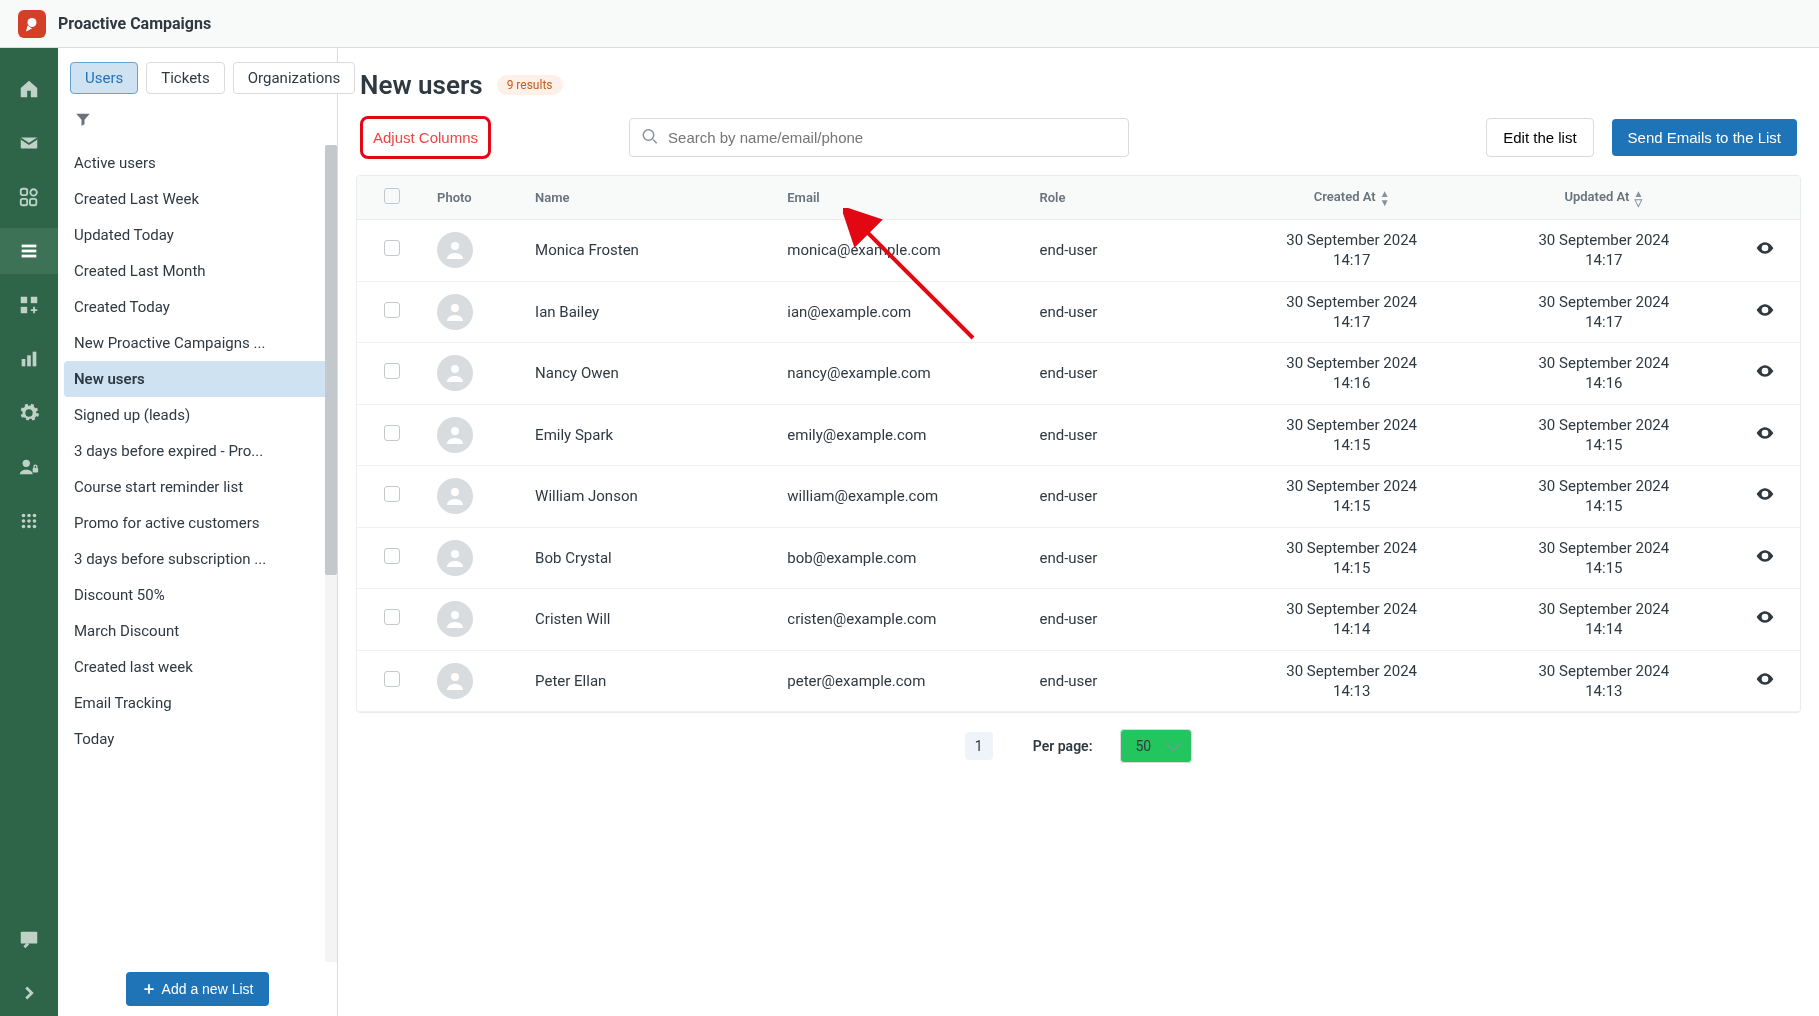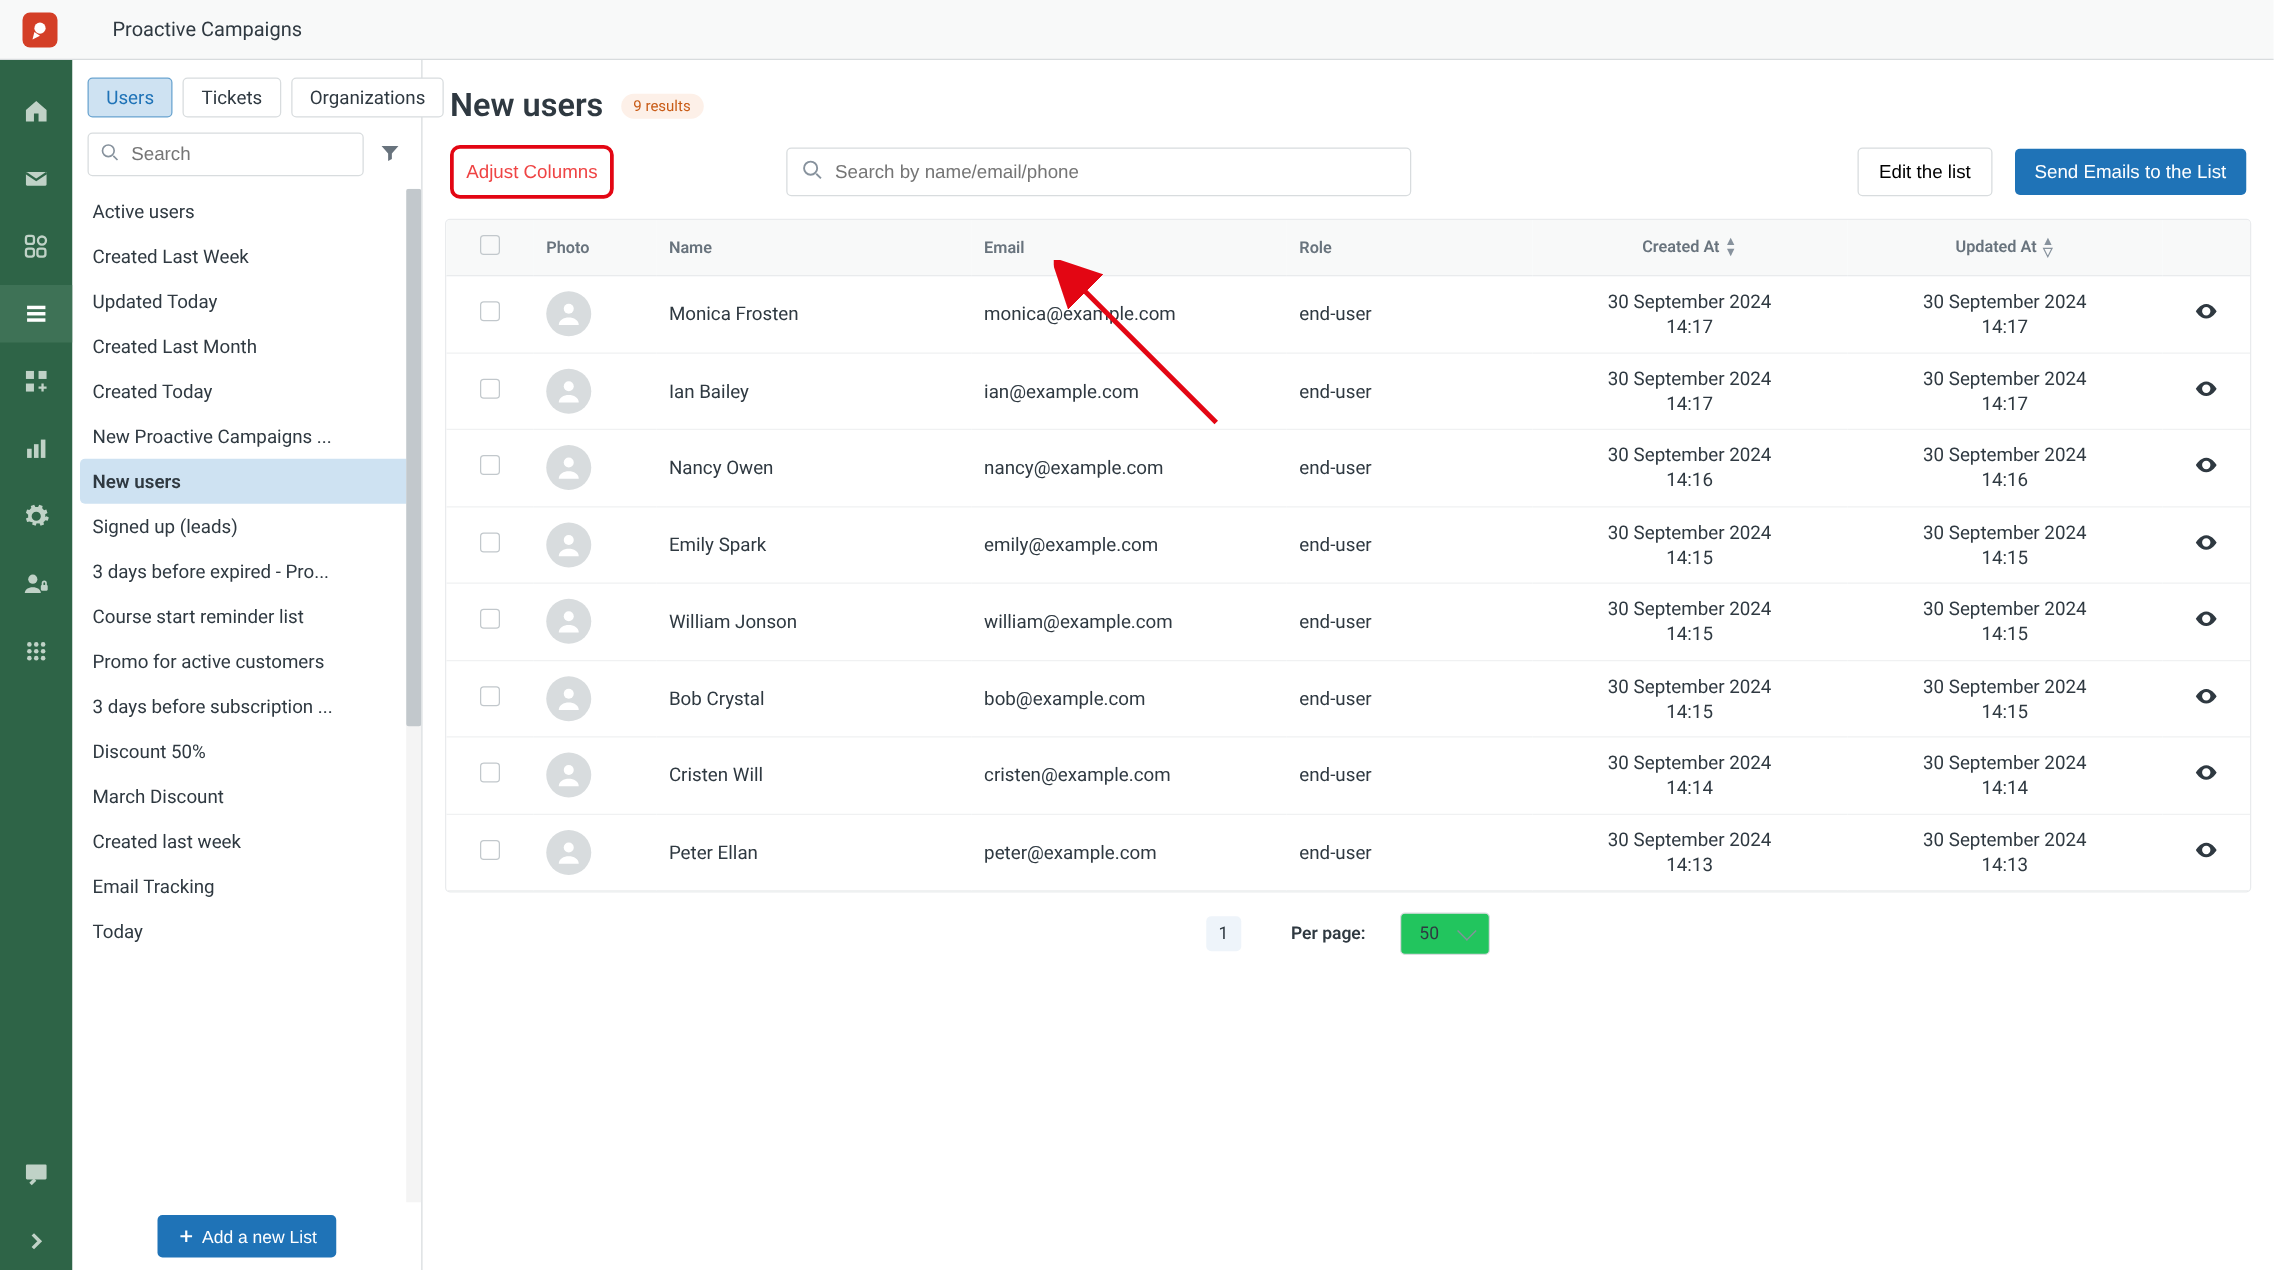--- a/index.html
+++ b/index.html
@@ -3,21 +3,21 @@
 <meta charset="utf-8">
 <style>
 * { box-sizing: border-box; margin: 0; padding: 0; }
 body { font-family: -apple-system, BlinkMacSystemFont, "Segoe UI", Roboto, Arial, sans-serif; font-size: 14px; color: #2f3941; background: #fff; height: 1016px; width: 1819px; overflow: hidden;}
 .app { display: flex; flex-direction: column; height: 100%; }
 
 
 .top-header { height: 48px; background: #f8f9f9; border-bottom: 1px solid #d8dcde; display: flex; align-items: center; padding: 0 18px; gap: 12px;}
 .top-header .logo { width: 28px; height: 28px; background:#d43f27; border-radius:6px; display:flex; align-items:center; justify-content:center;}
 .top-header .logo svg { width:18px; height:18px;}
-.top-header .title { font-size: 16px; font-weight: 400; color:#2f3941;margin-left:32px;}
+.top-header .title { font-size: 16px; font-weight: 700; color:#2f3941;}
 
 .body { display:flex; flex:1; min-height:0;}
 
 
 .nav-rail { width:58px; background:#2e6447; display:flex; flex-direction:column; align-items:center; padding-top:18px; gap:8px;}
 .nav-rail .rail-item { width:58px; height:46px; display:flex; align-items:center; justify-content:center; color:#c0d2c7; cursor:pointer;}
 .nav-rail .rail-item.active { background:#3e7256; color:#fff;}
 .nav-rail .rail-spacer { flex:1;}
 .nav-rail svg { width:22px; height:22px; }
 
@@ -176,27 +176,20 @@
         </div>
     </div>
 
     <div class="side-panel">
       <div class="tabs" id="entity-tabs">
           <div class="tab active">Users</div>
           <div class="tab">Tickets</div>
           <div class="tab">Organizations</div>
         </div>
       <div class="search-row">
-        <div class="search-box">
-          <span class="sicon"><svg width="16" height="16" viewBox="0 0 24 24" fill="none" stroke="currentColor" stroke-width="2">
-                <circle cx="10" cy="10" r="7"></circle>
-                <path d="M21 21l-5-5"></path>
-              </svg></span>
-          <input type="text" placeholder="Search" style="">
-        </div>
         <div class="filter-icon"><svg width="18" height="18" viewBox="0 0 24 24" fill="currentColor">
               <path d="M3 5h18l-7 8v6l-4 2v-8z"></path>
             </svg></div>
       </div>
       <div class="list-wrap">
         <div id="sidebar-items">
             <div class="list-item">Active users</div>
             <div class="list-item">Created Last Week</div>
             <div class="list-item">Updated Today</div>
             <div class="list-item">Created Last Month</div>

